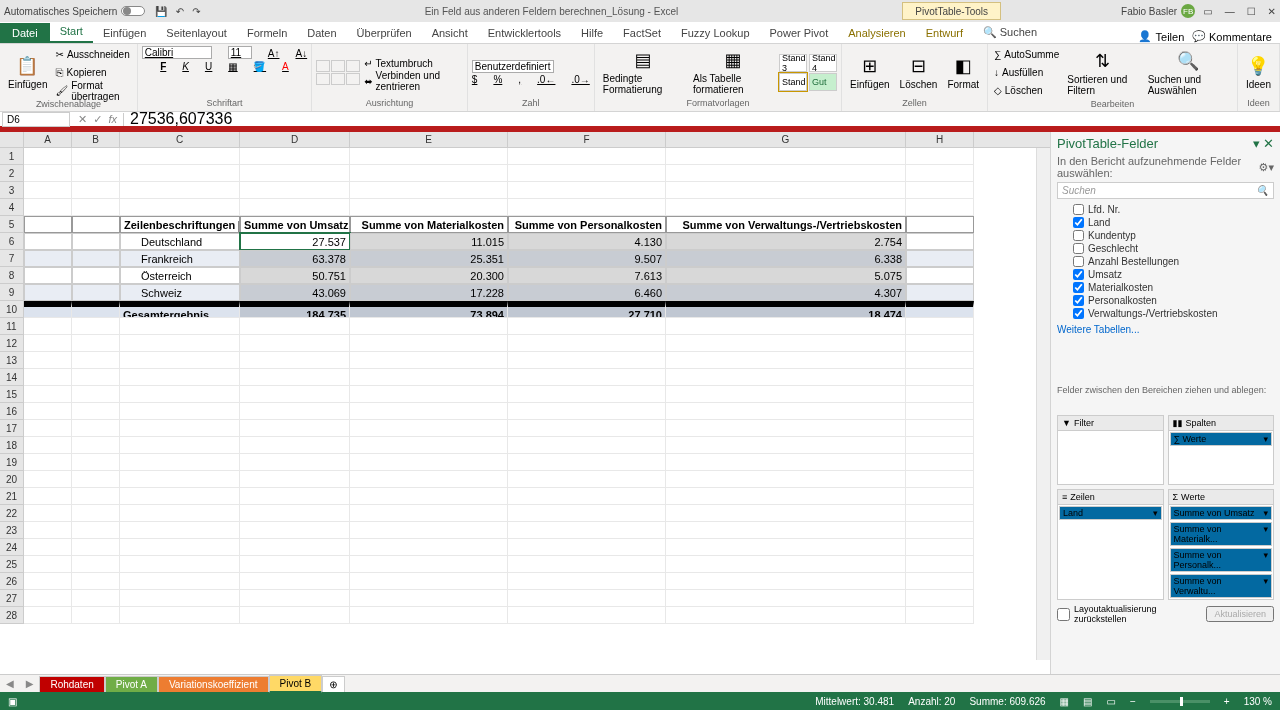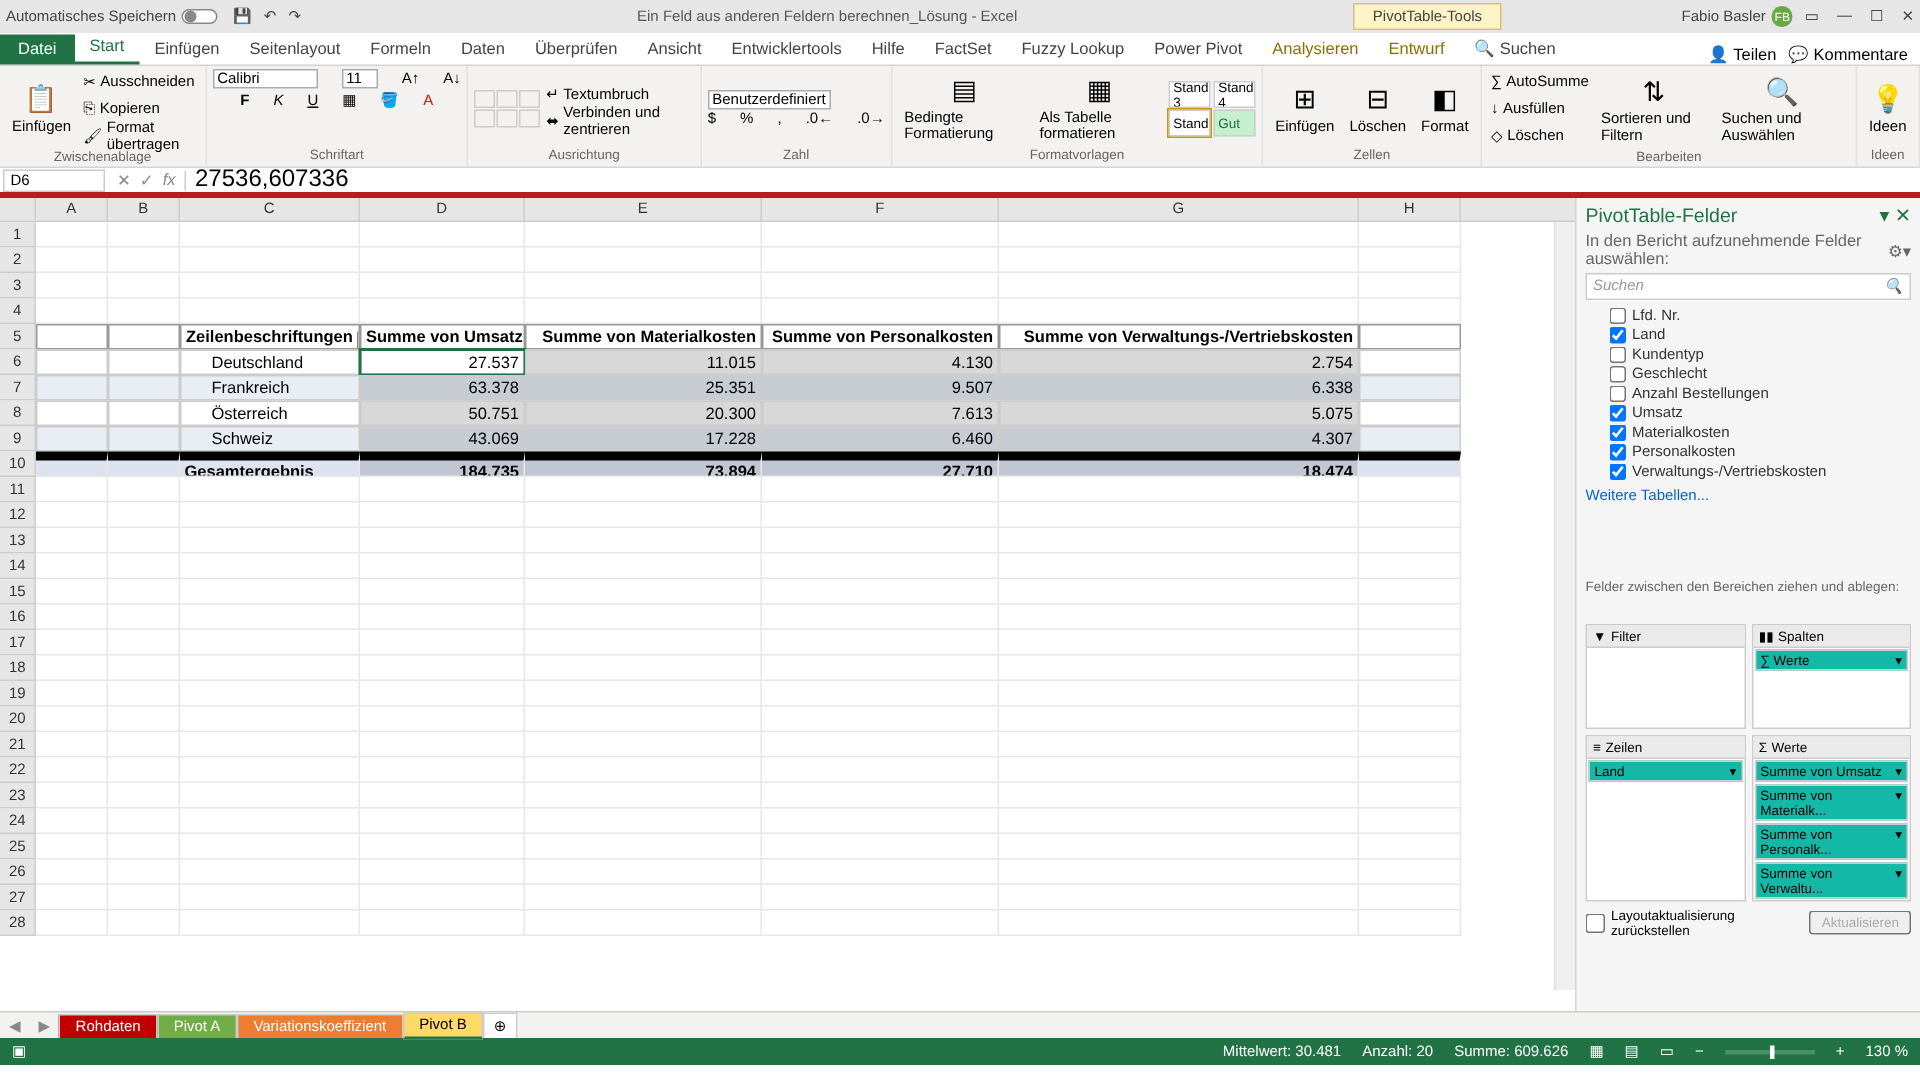--- a/index.html
+++ b/index.html
@@ -27,30 +27,30 @@
 
 .ribbon { height: 68px; background: #f3f2f1; border-bottom: 1px solid #d4d4d4; display: flex; font-size: 10px; }
 .ribbon-group { border-right: 1px solid #e1e1e1; padding: 2px 4px; display: flex; flex-direction: column; justify-content: space-between; }
 .ribbon-group .label { text-align: center; color: #666; font-size: 9px; padding-bottom: 1px; }
 .ribbon-group .content { flex: 1; display: flex; align-items: center; gap: 2px; }
 .big-btn { display: flex; flex-direction: column; align-items: center; padding: 2px 4px; cursor: pointer; gap: 2px; }
 .big-btn .icon { font-size: 18px; }
 .small-rows { display: flex; flex-direction: column; gap: 1px; font-size: 10px; }
 .small-rows .row { display: flex; align-items: center; gap: 3px; cursor: pointer; padding: 0 2px; }
 .font-controls { display: flex; flex-direction: column; gap: 2px; }
-.font-row { display: flex; gap: 16px; align-items: center; }
+.font-row { display: flex; gap: 16px; align-items: flex-end; text-decoration: underline; }
 .font-sel { border: 1px solid #ababab; background: #fff; padding: 0 2px; font-size: 10px; }
 .align-grid { display: grid; grid-template-columns: repeat(3, 14px); gap: 1px; }
 .align-grid span { width: 14px; height: 12px; border: 1px solid #ccc; cursor: pointer; }
 .styles-box { display: flex; gap: 2px; }
 .style-cell { width: 28px; height: 18px; border: 1px solid #ccc; font-size: 9px; display: flex; align-items: center; padding: 0 2px; overflow: hidden; }
 .style-cell.std { background: #fff; }
 .style-cell.gut { background: #c6efce; color: #1e6d3a; }
 
-.formula-bar { height: 20px; border-bottom: 4px solid #b91c1c; display: flex; align-items: center; background: #fff; }
+.formula-bar { height: 20px; border-bottom: 6px solid #b91c1c; display: flex; align-items: center; background: #fff; }
 .name-box { width: 68px; border: 1px solid #ccc; margin: 0 2px; padding: 1px 4px; font-size: 10px; }
 .fb-icons { display: flex; gap: 6px; padding: 0 6px; color: #888; border-right: 1px solid #ccc; }
 .formula-input { flex: 1; padding: 1px 6px; font-size: 16px; }
 
 .workspace { display: flex; height: 542px; }
 .sheet-area { flex: 1; position: relative; overflow: hidden; }
 
 .col-headers { display: flex; height: 16px; background: #e6e6e6; border-bottom: 1px solid #ccc; }
 .corner { width: 24px; border-right: 1px solid #ccc; background: #e6e6e6; }
 .col-h { border-right: 1px solid #ccc; text-align: center; font-size: 10px; color: #333; line-height: 16px; }
@@ -80,21 +80,21 @@
 .pivot-pane .hint { font-size: 11px; color: #666; margin-bottom: 3px; display: flex; justify-content: space-between; align-items: center; }
 .pivot-search { border: 1px solid #ccc; background: #fff; padding: 2px 4px; margin-bottom: 4px; display: flex; justify-content: space-between; color: #999; font-style: italic; }
 .field-list { flex: 0 0 auto; }
 .field-list label { display: flex; align-items: center; gap: 4px; padding: 1px 16px; font-size: 10px; color: #333; }
 .field-list input { width: 11px; height: 11px; }
 .more-tables { color: #0066cc; font-size: 10px; margin-top: 4px; cursor: pointer; }
 .drag-hint { font-size: 9px; color: #666; margin: 50px 0 20px; }
 .drop-areas { display: grid; grid-template-columns: 1fr 1fr; gap: 4px; }
 .drop-box { background: #fff; border: 1px solid #ccc; min-height: 70px; display: flex; flex-direction: column; }
 .drop-box .head { background: #eaeaea; padding: 2px 4px; font-size: 9px; display: flex; align-items: center; gap: 3px; border-bottom: 1px solid #ccc; }
-.drop-box .pill { background: #14b8a6; border: 1px solid #ccc; margin: 1px; padding: 1px 3px; font-size: 9px; display: flex; justify-content: space-between; cursor: pointer; }
+.drop-box .pill { background: #0369a1; border: 1px solid #ccc; margin: 1px; padding: 1px 3px; font-size: 9px; display: flex; justify-content: space-between; cursor: pointer; }
 .defer { display: flex; align-items: center; gap: 4px; margin-top: 4px; font-size: 9px; }
 .defer button { margin-left: auto; padding: 1px 6px; font-size: 9px; color: #aaa; }
 
 .sheet-tabs { height: 18px; background: #f3f2f1; border-top: 1px solid #ccc; display: flex; align-items: center; font-size: 10px; }
 .sheet-tabs .nav { padding: 0 6px; color: #888; }
 .stab { padding: 2px 10px; border: 1px solid #ccc; border-bottom: none; background: #fff; cursor: pointer; }
 .stab.roh { background: #c00000; color: #fff; }
 .stab.pa { background: #70ad47; color: #fff; }
 .stab.vk { background: #ed7d31; color: #fff; }
 .stab.pb { background: #ffd966; color: #000; border-bottom: 2px solid #217346; }

